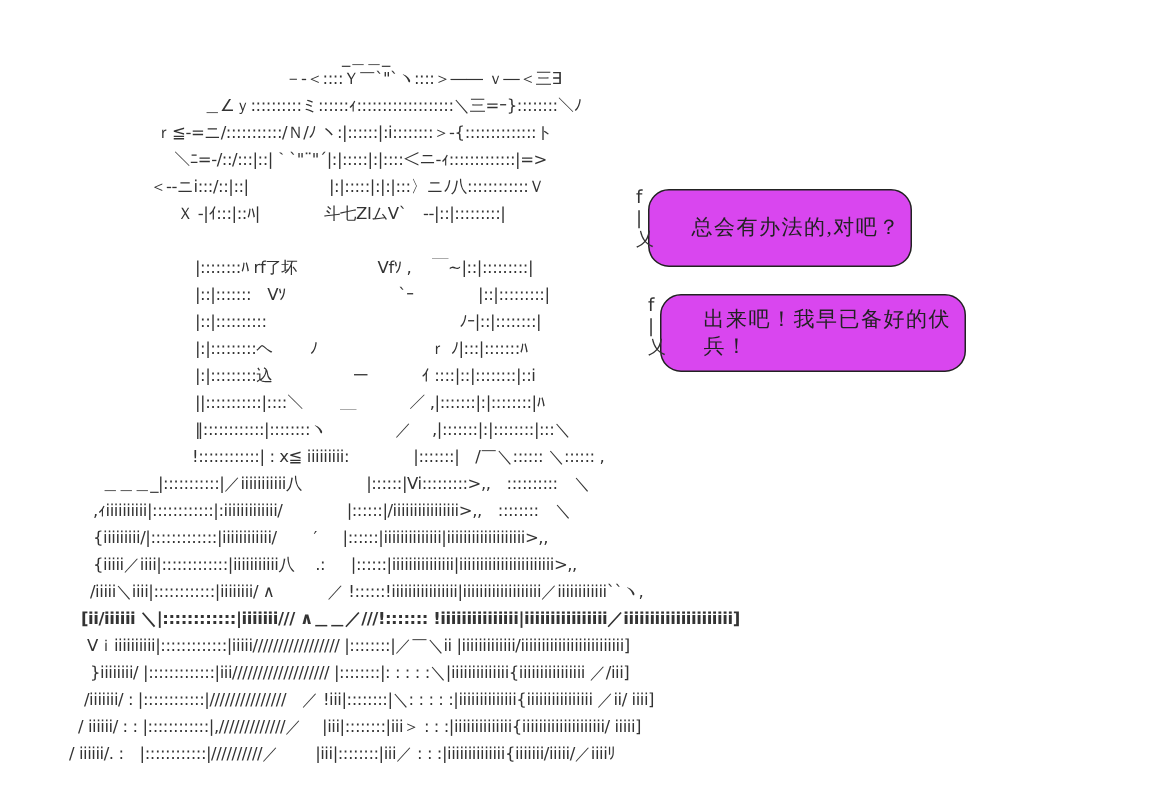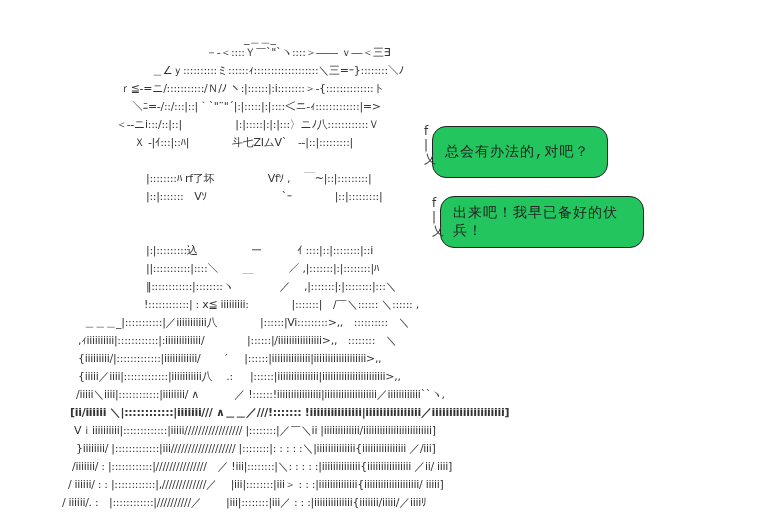--- a/index.html
+++ b/index.html
@@ -1,51 +1,53 @@
 <!DOCTYPE html>
 <html><head>
 <meta charset="utf-8">
 <style>
   html, body { margin: 0; padding: 0; background: #ffffff; }
   body { width: 776px; height: 532px; position: relative; overflow: hidden; }
   .aa {
-    position: absolute; left: 16px; top: 0; width: 716px; height: 532px;
+    position: absolute; left: 0; top: 0; width: 716px; height: 532px;
   }
   .aa-line {
     position: absolute; white-space: pre;
     font-family: "DejaVu Sans", sans-serif;
     font-size: 11px; line-height: 18px; height: 18px;
     color: #333333; letter-spacing: -0.3px;
   }
   .bubble {
     position: absolute; border: 1.4px solid #222;
-    border-radius: 14px; background: #22c55e;
-    font-family: Liberation Mono, monospace;
+    border-radius: 14px; background: #d946ef;
+    font-family: Liberation Serif, serif;
     font-size: 14px; color: #222;
     display: flex; align-items: center; box-sizing: border-box;
-    padding-left: 12px; letter-spacing: 1px;
+    padding-left: 28px; letter-spacing: 1px;
   }
   .bubble-tail {
     position: absolute; font-family: "DejaVu Sans", sans-serif;
     font-size: 12px; color: #333; white-space: pre; line-height: 14px;
   }
 </style>
 </head>
 <body>
 
 <div class="aa" id="aa-root">
     <div class="aa-line" style="left: 228px; top: 30px;">_＿＿_</div>
     <div class="aa-line" style="left: 190px; top: 44px;">－-＜::::Ｙ￣`"`ヽ::::＞―― ｖ―＜三∃</div>
     <div class="aa-line" style="left: 136px; top: 62px;">＿∠ｙ::::::::::ミ::::::ｨ:::::::::::::::::::＼三=ｰ}::::::::＼ﾉ</div>
     <div class="aa-line" style="left: 104px; top: 80px;">ｒ≦-=ニ/:::::::::::/Ｎ/ﾉ ヽ:|::::::|:i::::::::＞-{::::::::::::::ト</div>
     <div class="aa-line" style="left: 116px; top: 98px;">＼ﾆ=-/::/:::|::|｀`"¨"´|:|:::::|:|::::＜ニ-ｨ:::::::::::::|=&gt;</div>
     <div class="aa-line" style="left: 100px; top: 116px;">＜--ニi:::/::|::|　　　　　|:|:::::|:|:|:::〉ニﾉ八::::::::::::Ｖ</div>
     <div class="aa-line" style="left: 118px; top: 134px;">Ｘ -|ｲ:::|::ﾊ|　　　　斗七ZIムV`ゞ--|::|:::::::::|</div>
     <div class="aa-line" style="left: 130px; top: 170px;">|::::::::ﾊ rf了坏　　　　　Vfｿ ,　 ￣~|::|:::::::::|</div>
     <div class="aa-line" style="left: 130px; top: 188px;">|::|:::::::　Vｿ　　　　　　　`ｰ　　　　|::|:::::::::|</div>
+    <div class="aa-line" style="left: 130px; top: 206px;">|::|::::::::::　　　　　　　　　　　　ﾉｰ|::|::::::::|</div>
+    <div class="aa-line" style="left: 130px; top: 224px;">|:|:::::::::ヘ　　 ﾉ　　　　　　　ｒ ﾉ|:::|:::::::ﾊ</div>
     <div class="aa-line" style="left: 130px; top: 242px;">|:|:::::::::込　　　　　ー　　　 ｲ ::::|::|::::::::|::i</div>
     <div class="aa-line" style="left: 130px; top: 260px;">||:::::::::::|::::＼　　 ＿　　　 ／ ,|:::::::|:|::::::::|ﾊ</div>
     <div class="aa-line" style="left: 130px; top: 278px;">‖::::::::::::|::::::::ヽ　　　　 ／　 ,|:::::::|:|::::::::|:::＼</div>
     <div class="aa-line" style="left: 128px; top: 296px;">!::::::::::::| : x≦ iiiiiiiii:　　　　|:::::::|　/￣＼:::::: ＼:::::: ,</div>
     <div class="aa-line" style="left: 68px; top: 314px;">＿＿＿_|:::::::::::|／iiiiiiiiiii八　　　　|::::::|Vi:::::::::&gt;,,　::::::::::　＼</div>
     <div class="aa-line" style="left: 62px; top: 332px;">,ｨiiiiiiiiii|::::::::::::|:iiiiiiiiiiiii/　　　　|::::::|/iiiiiiiiiiiiiiii&gt;,,　::::::::　＼</div>
     <div class="aa-line" style="left: 62px; top: 350px;">{iiiiiiiii/|:::::::::::::|iiiiiiiiiiii/　　 ′ 　 |::::::|iiiiiiiiiiiiii|iiiiiiiiiiiiiiiiiii&gt;,,</div>
     <div class="aa-line" style="left: 62px; top: 368px;">{iiiii／iiii|:::::::::::::|iiiiiiiiiii八　 .: 　 |::::::|iiiiiiiiiiiiiii|iiiiiiiiiiiiiiiiiiiiiii&gt;,,</div>
     <div class="aa-line" style="left: 60px; top: 386px;">/iiiii＼iiii|::::::::::::|iiiiiiii/ ∧　　　 ／ !::::::!iiiiiiiiiiiiiiii|iiiiiiiiiiiiiiiiiii／iiiiiiiiiiii``ヽ,</div>
     <div class="aa-line" style="left: 54px; top: 404px; font-weight: bold;">[ii/iiiiii ＼|::::::::::::|iiiiiii/// ∧＿＿／///!::::::: !iiiiiiiiiiiiiii|iiiiiiiiiiiiiiii／iiiiiiiiiiiiiiiiiiiii]</div>

